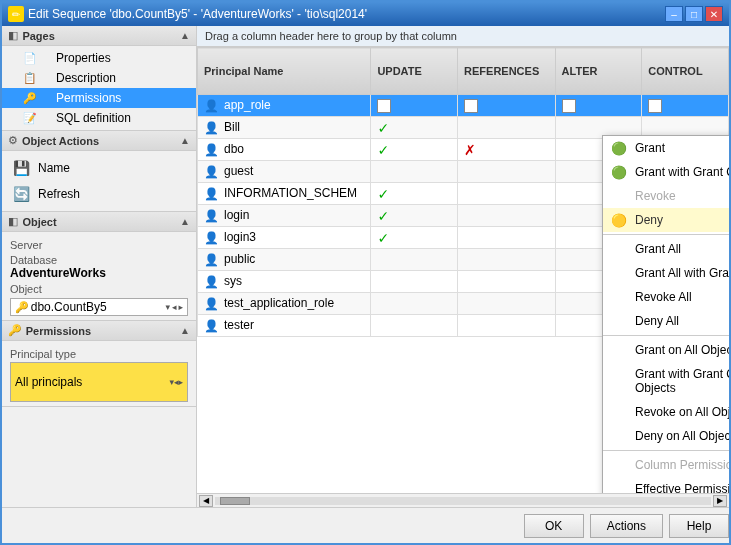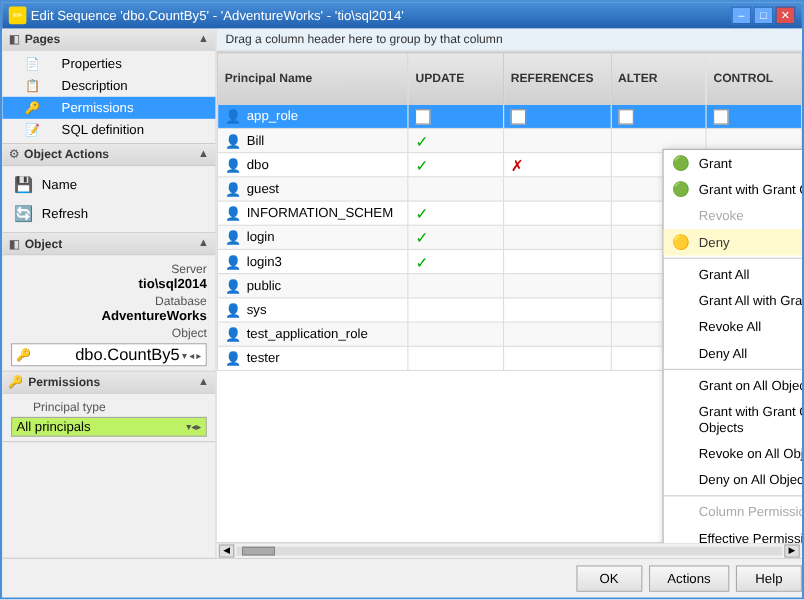--- a/index.html
+++ b/index.html
@@ -32,31 +32,31 @@
     .page-item.active { background: #3399ff; color: white; }
     .page-item.active .page-icon { color: white; }
     .page-icon { font-size: 11px; width: 16px; text-align: center; }
     .page-label { font-size: 12px; margin-left: 14px; }
 
     .object-actions { padding: 4px 6px; }
     .action-item { display: flex; align-items: center; gap: 6px; padding: 3px 4px; cursor: pointer; }
     .action-icon { width: 20px; height: 20px; display: flex; align-items: center; justify-content: center; font-size: 14px; }
     .action-label { font-size: 12px; }
 
-    .object-info { padding: 4px 8px; text-align: right; }
+    .object-info { padding: 4px 8px; }
     .info-label { color: #555; font-size: 11px; margin-top: 3px; }
     .info-value { font-weight: bold; font-size: 12px; }
     .object-selector { display: flex; align-items: center; gap: 2px; margin-top: 3px; background: white; border: 1px solid #aaa; padding: 1px 4px; width: 100%; }
     .object-selector-icon { font-size: 11px; color: #f0a000; }
-    .object-selector-text { flex: 1; font-size: 15px; }
+    .object-selector-text { flex: 1; font-size: 12px; }
     .object-selector-btn { font-size: 9px; cursor: pointer; color: #555; }
 
     .permissions-section { padding: 4px 8px; }
-    .perm-label { color: #555; font-size: 11px; margin-top: 3px; margin-left: 20px; }
-    .perm-dropdown { display: flex; align-items: center; background: #bef264; border: 1px solid #aaa; padding: 1px 4px; margin-top: 2px; cursor: pointer; }
+    .perm-label { color: #555; font-size: 11px; margin-top: 3px; }
+    .perm-dropdown { display: flex; align-items: center; background: #fde047; border: 1px solid #aaa; padding: 12px 4px; margin-top: 2px; cursor: pointer; }
     .perm-dropdown-text { flex: 1; font-size: 12px; }
     .perm-dropdown-arrow { font-size: 9px; color: #555; }
     .perm-dropdown-nav { font-size: 9px; cursor: pointer; color: #555; }
     .checkbox-row { display: flex; align-items: center; gap: 4px; margin-top: 4px; cursor: pointer; }
     .checkbox { width: 13px; height: 13px; border: 1px solid #888; background: white; display: flex; align-items: center; justify-content: center; font-size: 9px; }
 
     
     .main-area { flex: 1; display: flex; flex-direction: column; background: white; position: relative; }
 
     .drag-hint { background: #e8f0f8; border-bottom: 1px solid #ccc; padding: 4px 8px; font-size: 11px; color: #333; }
@@ -173,21 +173,20 @@
       <div class="panel-section">
         <div class="panel-header">
           <div class="panel-header-left">
             <span class="panel-header-icon">◧</span>
             <span class="panel-header-text">Object</span>
           </div>
           <span class="panel-header-arrow">▲</span>
         </div>
         <div class="object-info">
           <div class="info-label">Server</div>
-          <div class="info-value">tio\sql2014</div>
           <div class="info-label">Database</div>
           <div class="info-value">AdventureWorks</div>
           <div class="info-label">Object</div>
           <div class="object-selector">
             <span class="object-selector-icon">🔑</span>
             <span class="object-selector-text">dbo.CountBy5</span>
             <span class="object-selector-btn">▾</span>
             <span class="object-selector-btn">◂</span>
             <span class="object-selector-btn">▸</span>
           </div>

